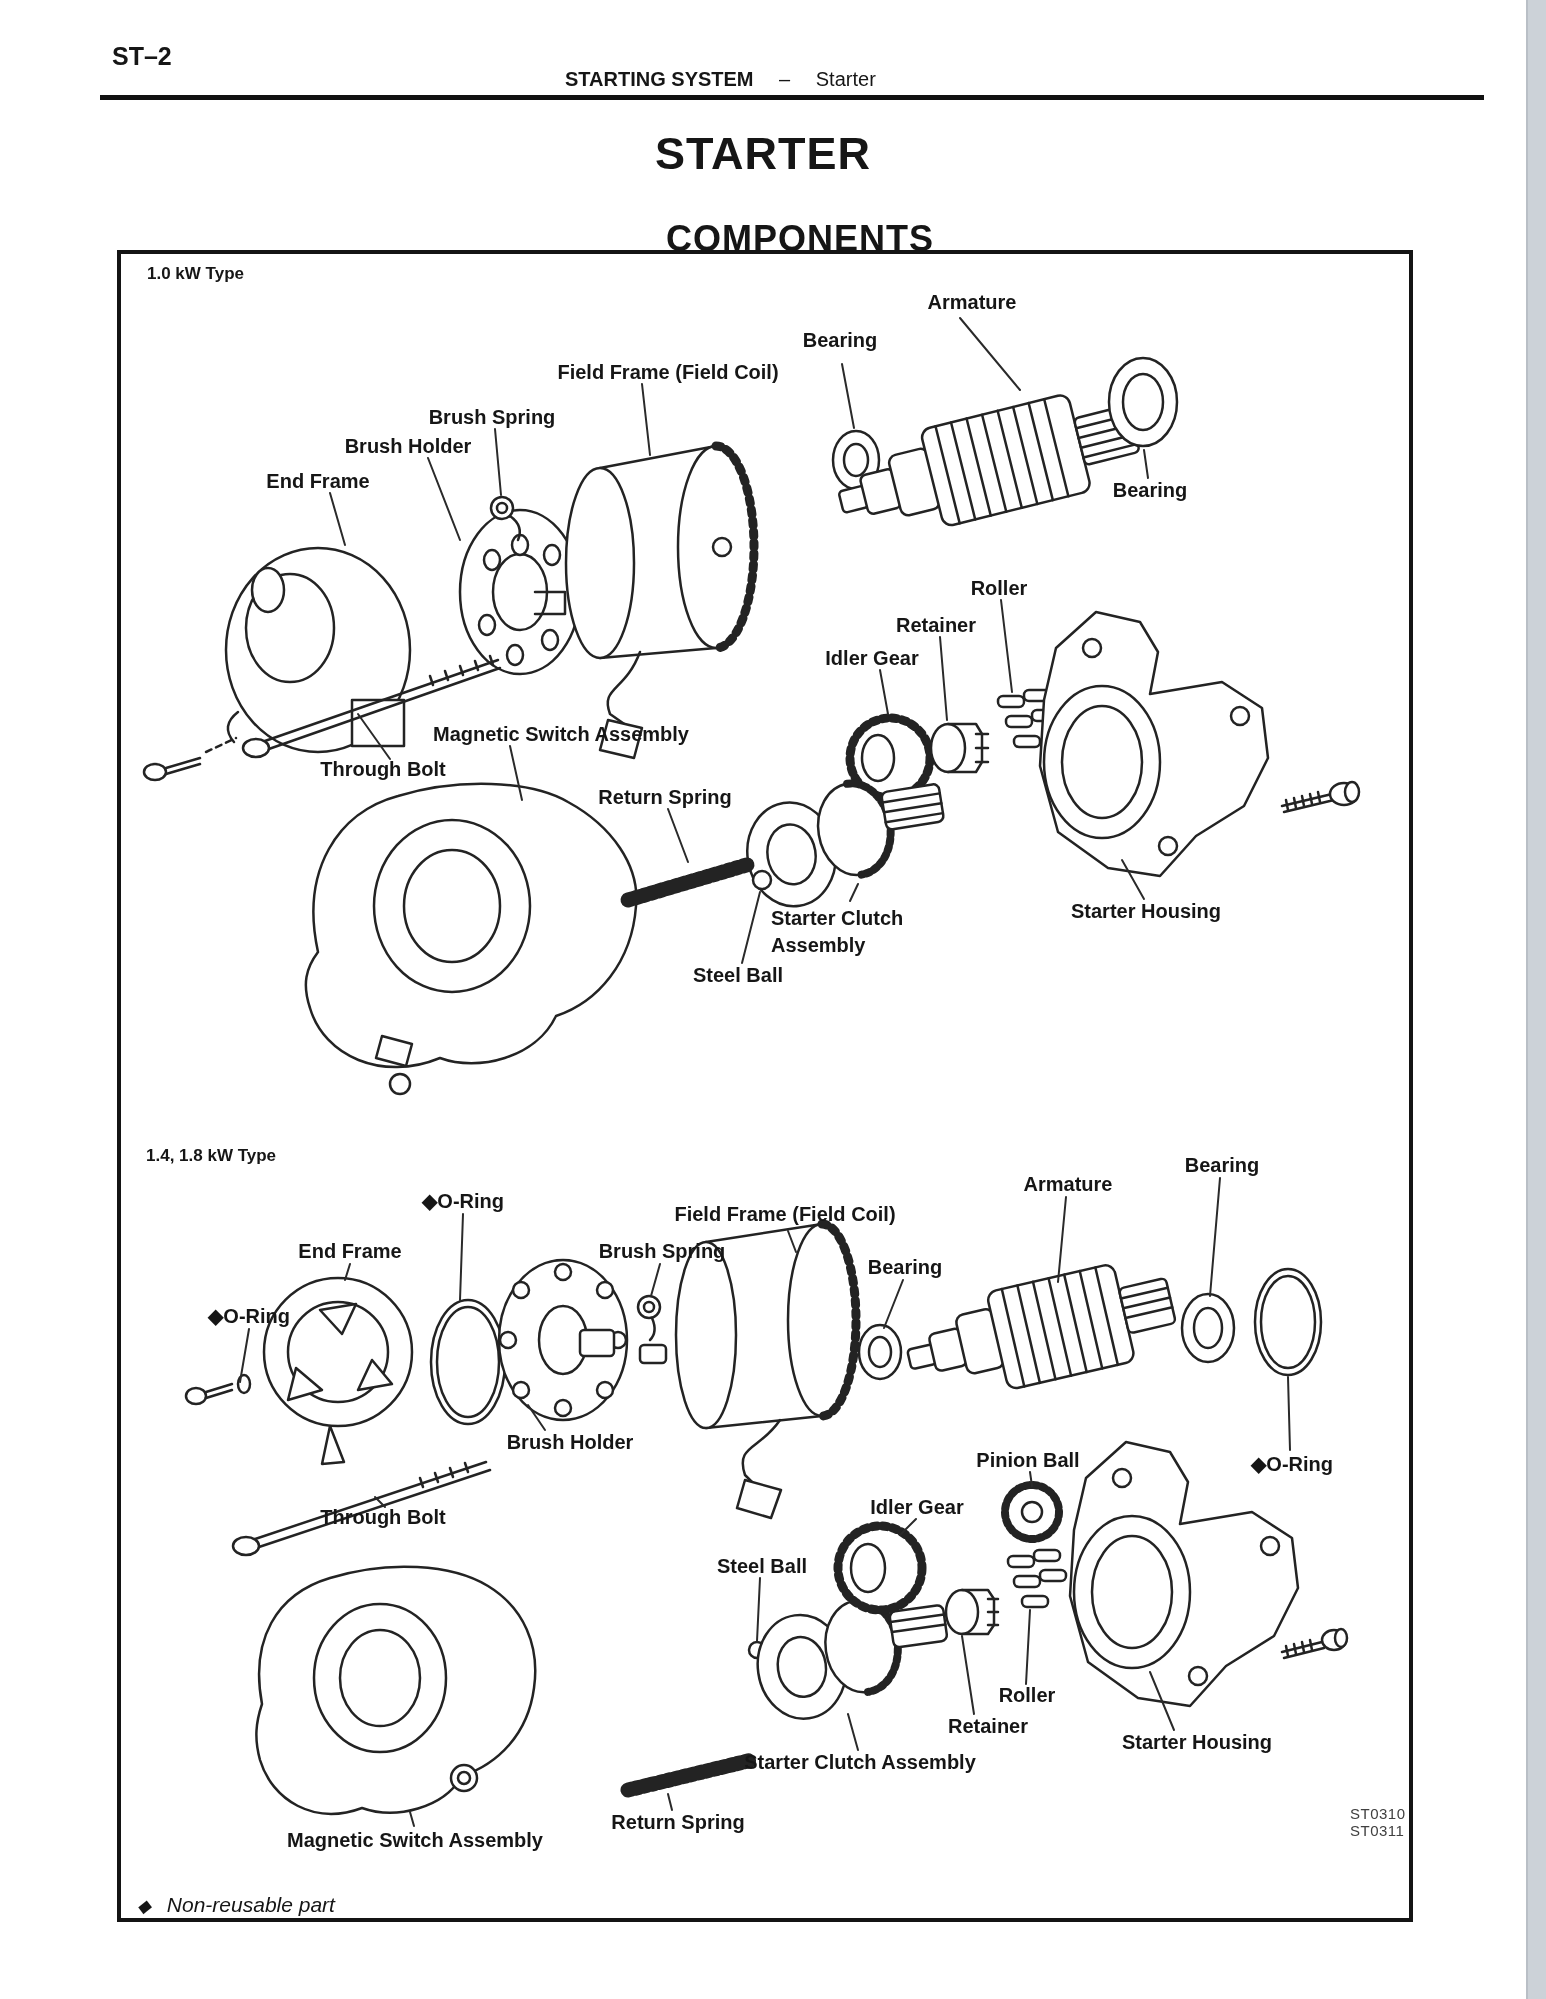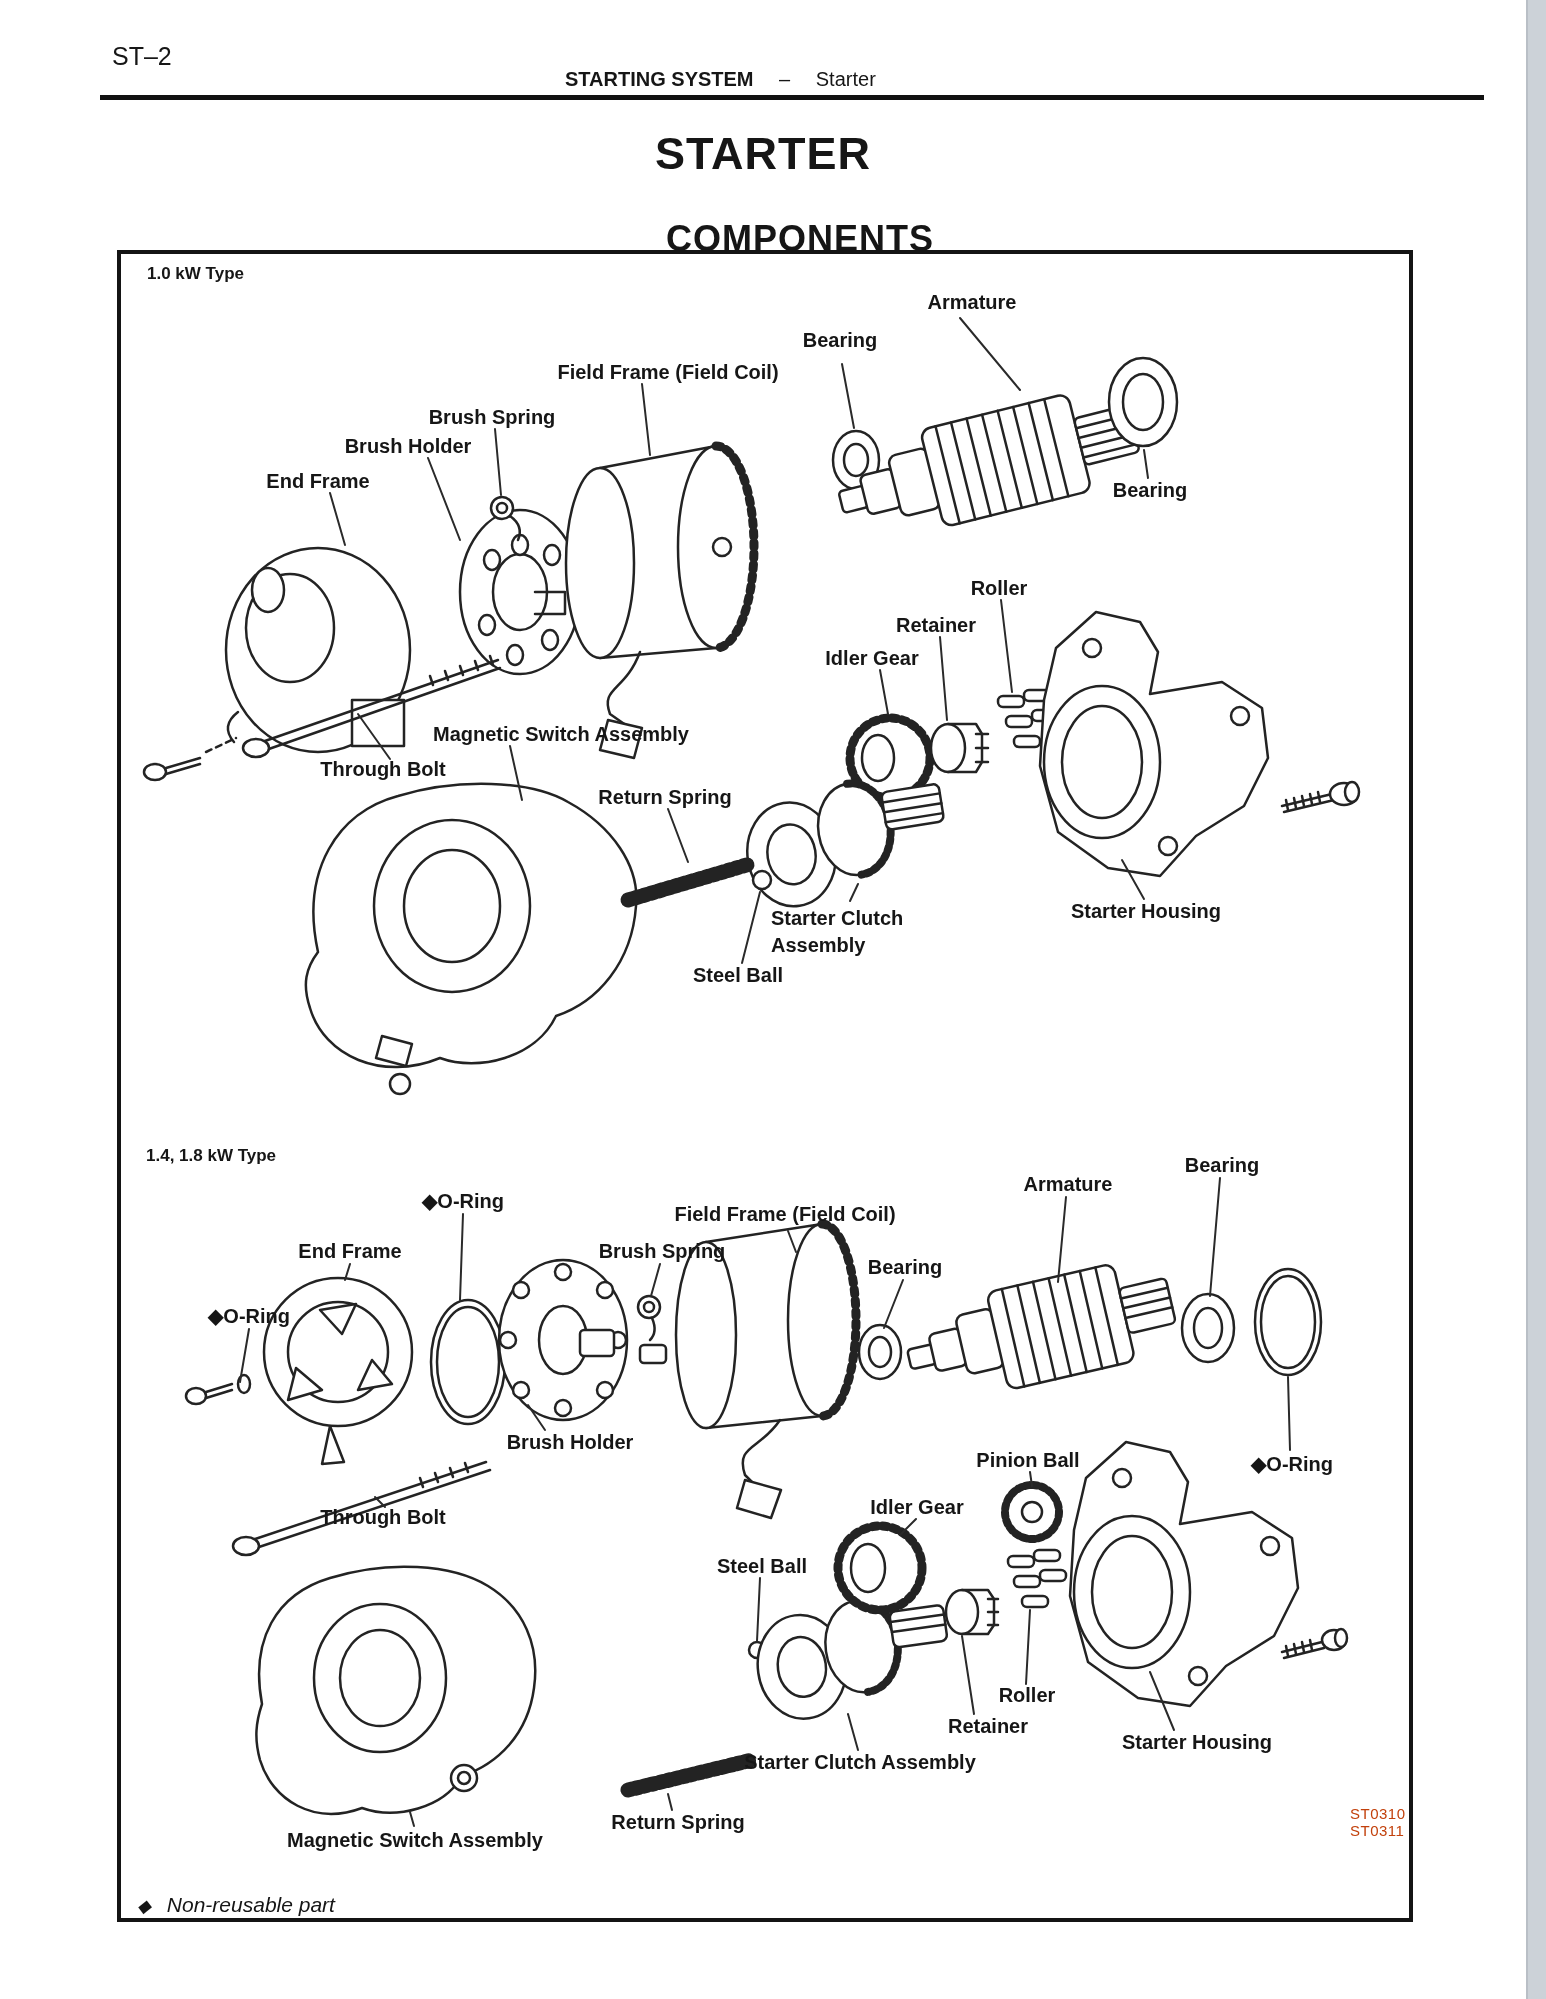--- a/index.html
+++ b/index.html
@@ -1,36 +1,36 @@
 <!DOCTYPE html>
 <html><head>
 <meta charset="utf-8">
 <style>
   html,body{margin:0;padding:0;background:#ffffff;}
   .page{position:relative;width:1546px;height:1999px;background:#ffffff;
         font-family:"Liberation Sans", sans-serif;color:#161616;overflow:hidden;}
   .scan-edge{position:absolute;top:0;right:0;width:18px;height:100%;
              background:#ccd2d8;border-left:2px solid #b9bfc6;}
-  .pageno{position:absolute;left:112px;top:42px;font-size:25px;font-weight:400;}
+  .pageno{position:absolute;left:112px;top:42px;font-size:25px;font-weight:700;}
   .runhead{position:absolute;left:565px;top:68px;font-size:20px;white-space:nowrap;}
   .runhead .b{font-weight:700;margin-top:8px;}
   .runhead .sep{margin:0 20px;font-weight:400;}
   .rule{position:absolute;left:100px;top:95px;width:1384px;height:5px;background:#111;}
   .title{position:absolute;left:763px;top:128px;transform:translateX(-50%);
          font-size:45px;font-weight:700;letter-spacing:1px;white-space:nowrap;}
   .subtitle{position:absolute;left:800px;top:194px;transform:translateX(-50%);
             font-size:36px;font-weight:700;letter-spacing:1px;white-space:nowrap;margin-top:24px;}
   .frame{position:absolute;left:117px;top:250px;width:1296px;height:1672px;
          border:4px solid #141414;box-sizing:border-box;}
   .seclabel{position:absolute;font-size:17px;font-weight:700;white-space:nowrap;}
   .plabel{position:absolute;font-size:20px;font-weight:700;white-space:nowrap;
           transform:translate(-50%,-50%);background:rgba(255,255,255,.0);}
   .plabel.block{transform:none;white-space:normal;line-height:1.35;text-align:left;}
   .codes{position:absolute;left:1350px;top:1806px;font-size:15px;font-weight:400;
-         line-height:1.1;letter-spacing:.5px;color:#c2410c;}
+         line-height:1.1;letter-spacing:.5px;color:#404040;}
   .legend{position:absolute;left:137px;top:1893px;font-size:21px;white-space:nowrap;font-style:italic;}
   .legend .sym{font-size:18px;margin-right:16px;}
   svg.art{position:absolute;left:0;top:0;}
   svg.art *{vector-effect:non-scaling-stroke;}
 </style>
 </head>
 <body>
 
 <div class="page">
 

